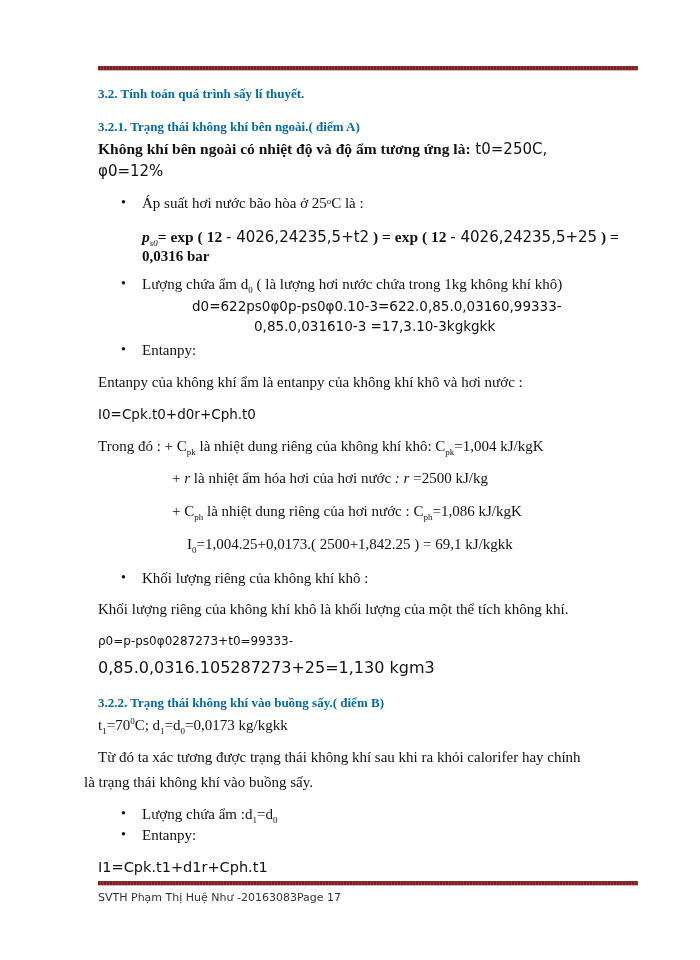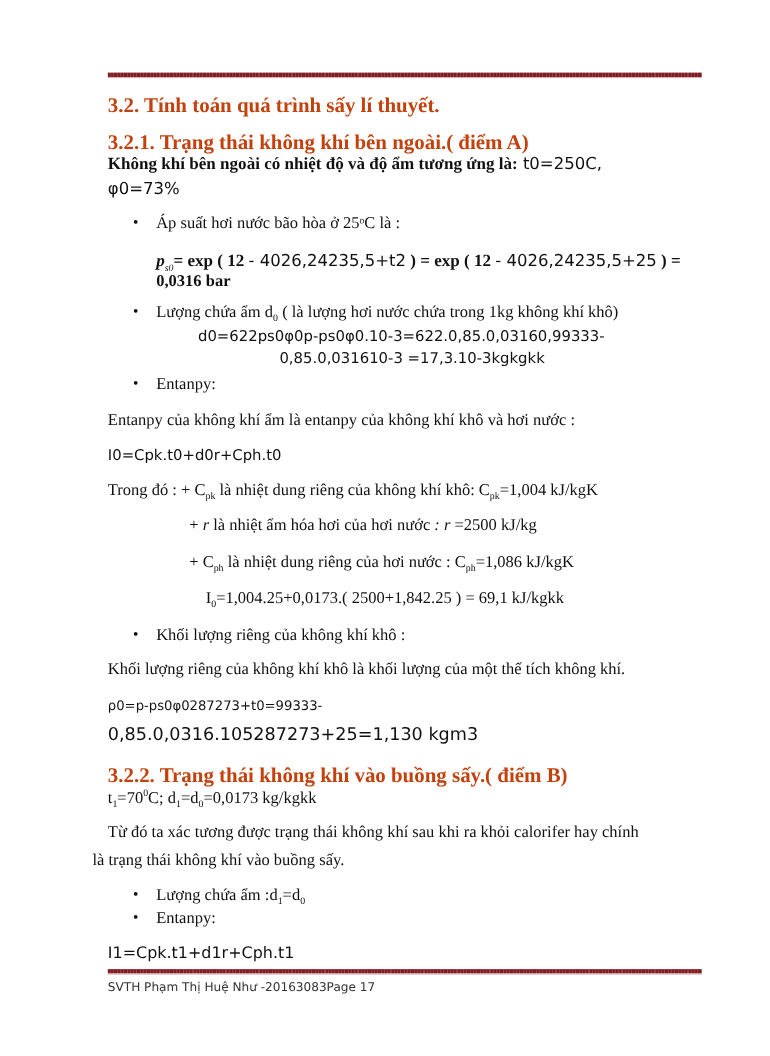--- a/index.html
+++ b/index.html
@@ -2,56 +2,56 @@
 <html><head>
   <meta charset="utf-8">
   <style>
     html, body { margin: 0; padding: 0; background: #ffffff; }
     body { width: 700px; height: 960px; position: relative; overflow: hidden;
            font-family: "Liberation Serif", serif; color: #111; }
     .rule { position: absolute; left: 98px; width: 540px; height: 4px;
             background: repeating-linear-gradient(90deg,#7a1f24 0,#7a1f24 2px,#9a3a3e 2px,#9a3a3e 3px);
             border-bottom: 1px solid #d9b0b2; }
     .abs { position: absolute; white-space: nowrap; }
-    .h { color: #c2410c; font-weight: bold; font-size: 19px; }
+    .h { color: #0369a1; font-weight: bold; font-size: 13px; }
     .p { font-size: 15px; }
     .b { font-weight: bold; }
     .cal { font-family: "DejaVu Sans", sans-serif; font-size: 13.5px; }
     .calb { font-family: "DejaVu Sans", sans-serif; font-size: 15px; }
     .bullet { position: absolute; font-size: 14px; }
     .footer { font-family: "DejaVu Sans", sans-serif; font-size: 11px; color: #333; }
     sub, sup { font-size: 9px; }
   </style>
 </head>
 <body>
 
 <div class="rule" style="top:66px;"></div>
 
 <div class="abs h" style="left:98px; top:86px;">3.2. Tính toán quá trình sấy lí thuyết.</div>
 
 <div class="abs h" style="left:98px; top:119px;">3.2.1. Trạng thái không khí bên ngoài.( điểm A)</div>
 
 <div class="abs p" style="left:98px; top:140px; font-size:15.5px;">
   <span class="b">Không khí bên ngoài có nhiệt độ và độ ẩm tương ứng là:</span><span class="calb"> t0=250C,</span>
 </div>
-<div class="abs calb" style="left:98px; top:162px;">φ0=73%</div>
+<div class="abs calb" style="left:98px; top:162px;">φ0=12%</div>
 
 <span class="bullet" style="left:121px; top:195px;">•</span>
 <div class="abs p" style="left:142px; top:195px;">Áp suất hơi nước bão hòa ở 25ᵒC là :</div>
 
 <div class="abs p" style="left:142px; top:228px; font-size:15.5px;">
   <i class="b">p</i><sub><i>s0</i></sub><span class="b">= exp ( 12 </span><span class="calb">- 4026,24235,5+t2</span><span class="b"> ) =   exp ( 12 </span><span class="calb">- 4026,24235,5+25</span><span class="b"> ) =</span>
 </div>
 <div class="abs p b" style="left:142px; top:248px;">0,0316  bar</div>
 
 <span class="bullet" style="left:121px; top:276px;">•</span>
 <div class="abs p" style="left:142px; top:276px;">
   <span>Lượng chứa ẩm d</span><sub>0</sub><span> ( là lượng hơi nước chứa trong 1kg  không khí khô)</span>
 </div>
-<div class="abs cal" style="left:180px; top:298px;">d0=622ps0φ0p-ps0φ0.10-3=622.0,85.0,03160,99333-</div>
+<div class="abs cal" style="left:192px; top:298px;">d0=622ps0φ0p-ps0φ0.10-3=622.0,85.0,03160,99333-</div>
 <div class="abs cal" style="left:254px; top:318px;">0,85.0,031610-3   =17,3.10-3kgkgkk</div>
 
 <span class="bullet" style="left:121px; top:342px;">•</span>
 <div class="abs p" style="left:142px; top:342px;">Entanpy:</div>
 
 <div class="abs p" style="left:98px; top:374px;">Entanpy của không khí ẩm là entanpy của không khí khô và hơi nước :</div>
 
 <div class="abs cal" style="left:98px; top:406px;">I0=Cpk.t0+d0r+Cph.t0</div>
 
 <div class="abs p" style="left:98px; top:438px;">

